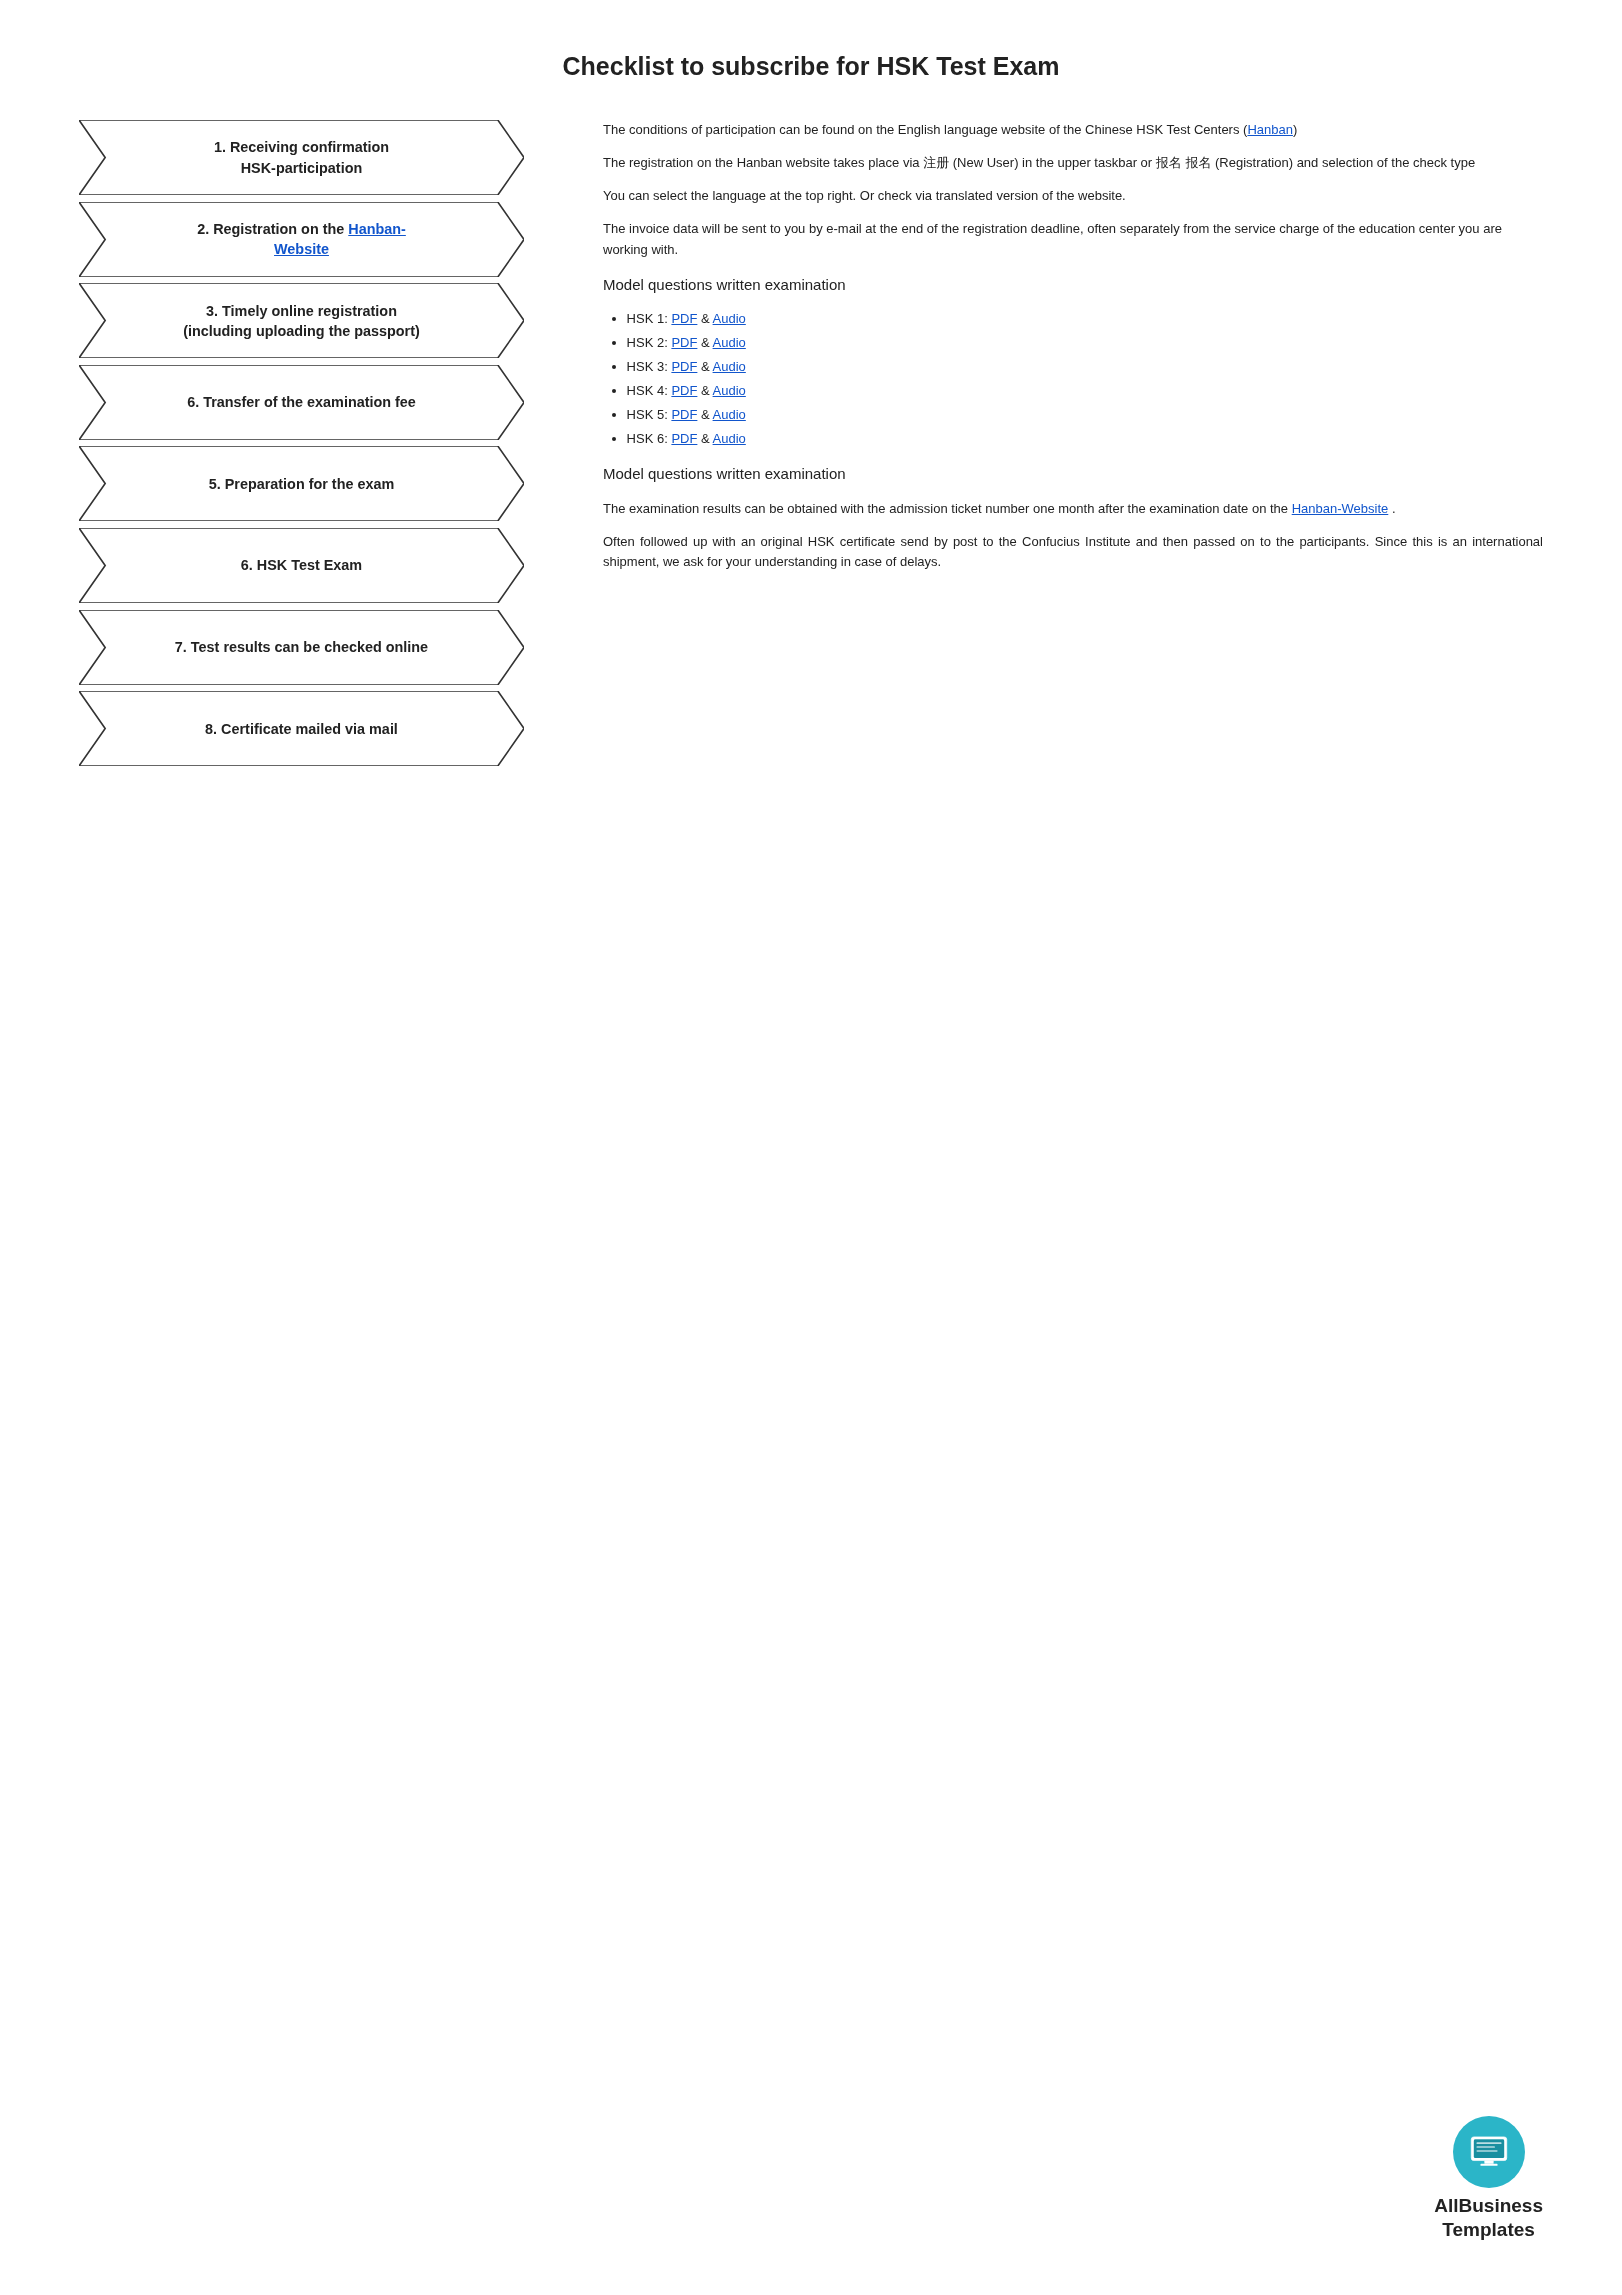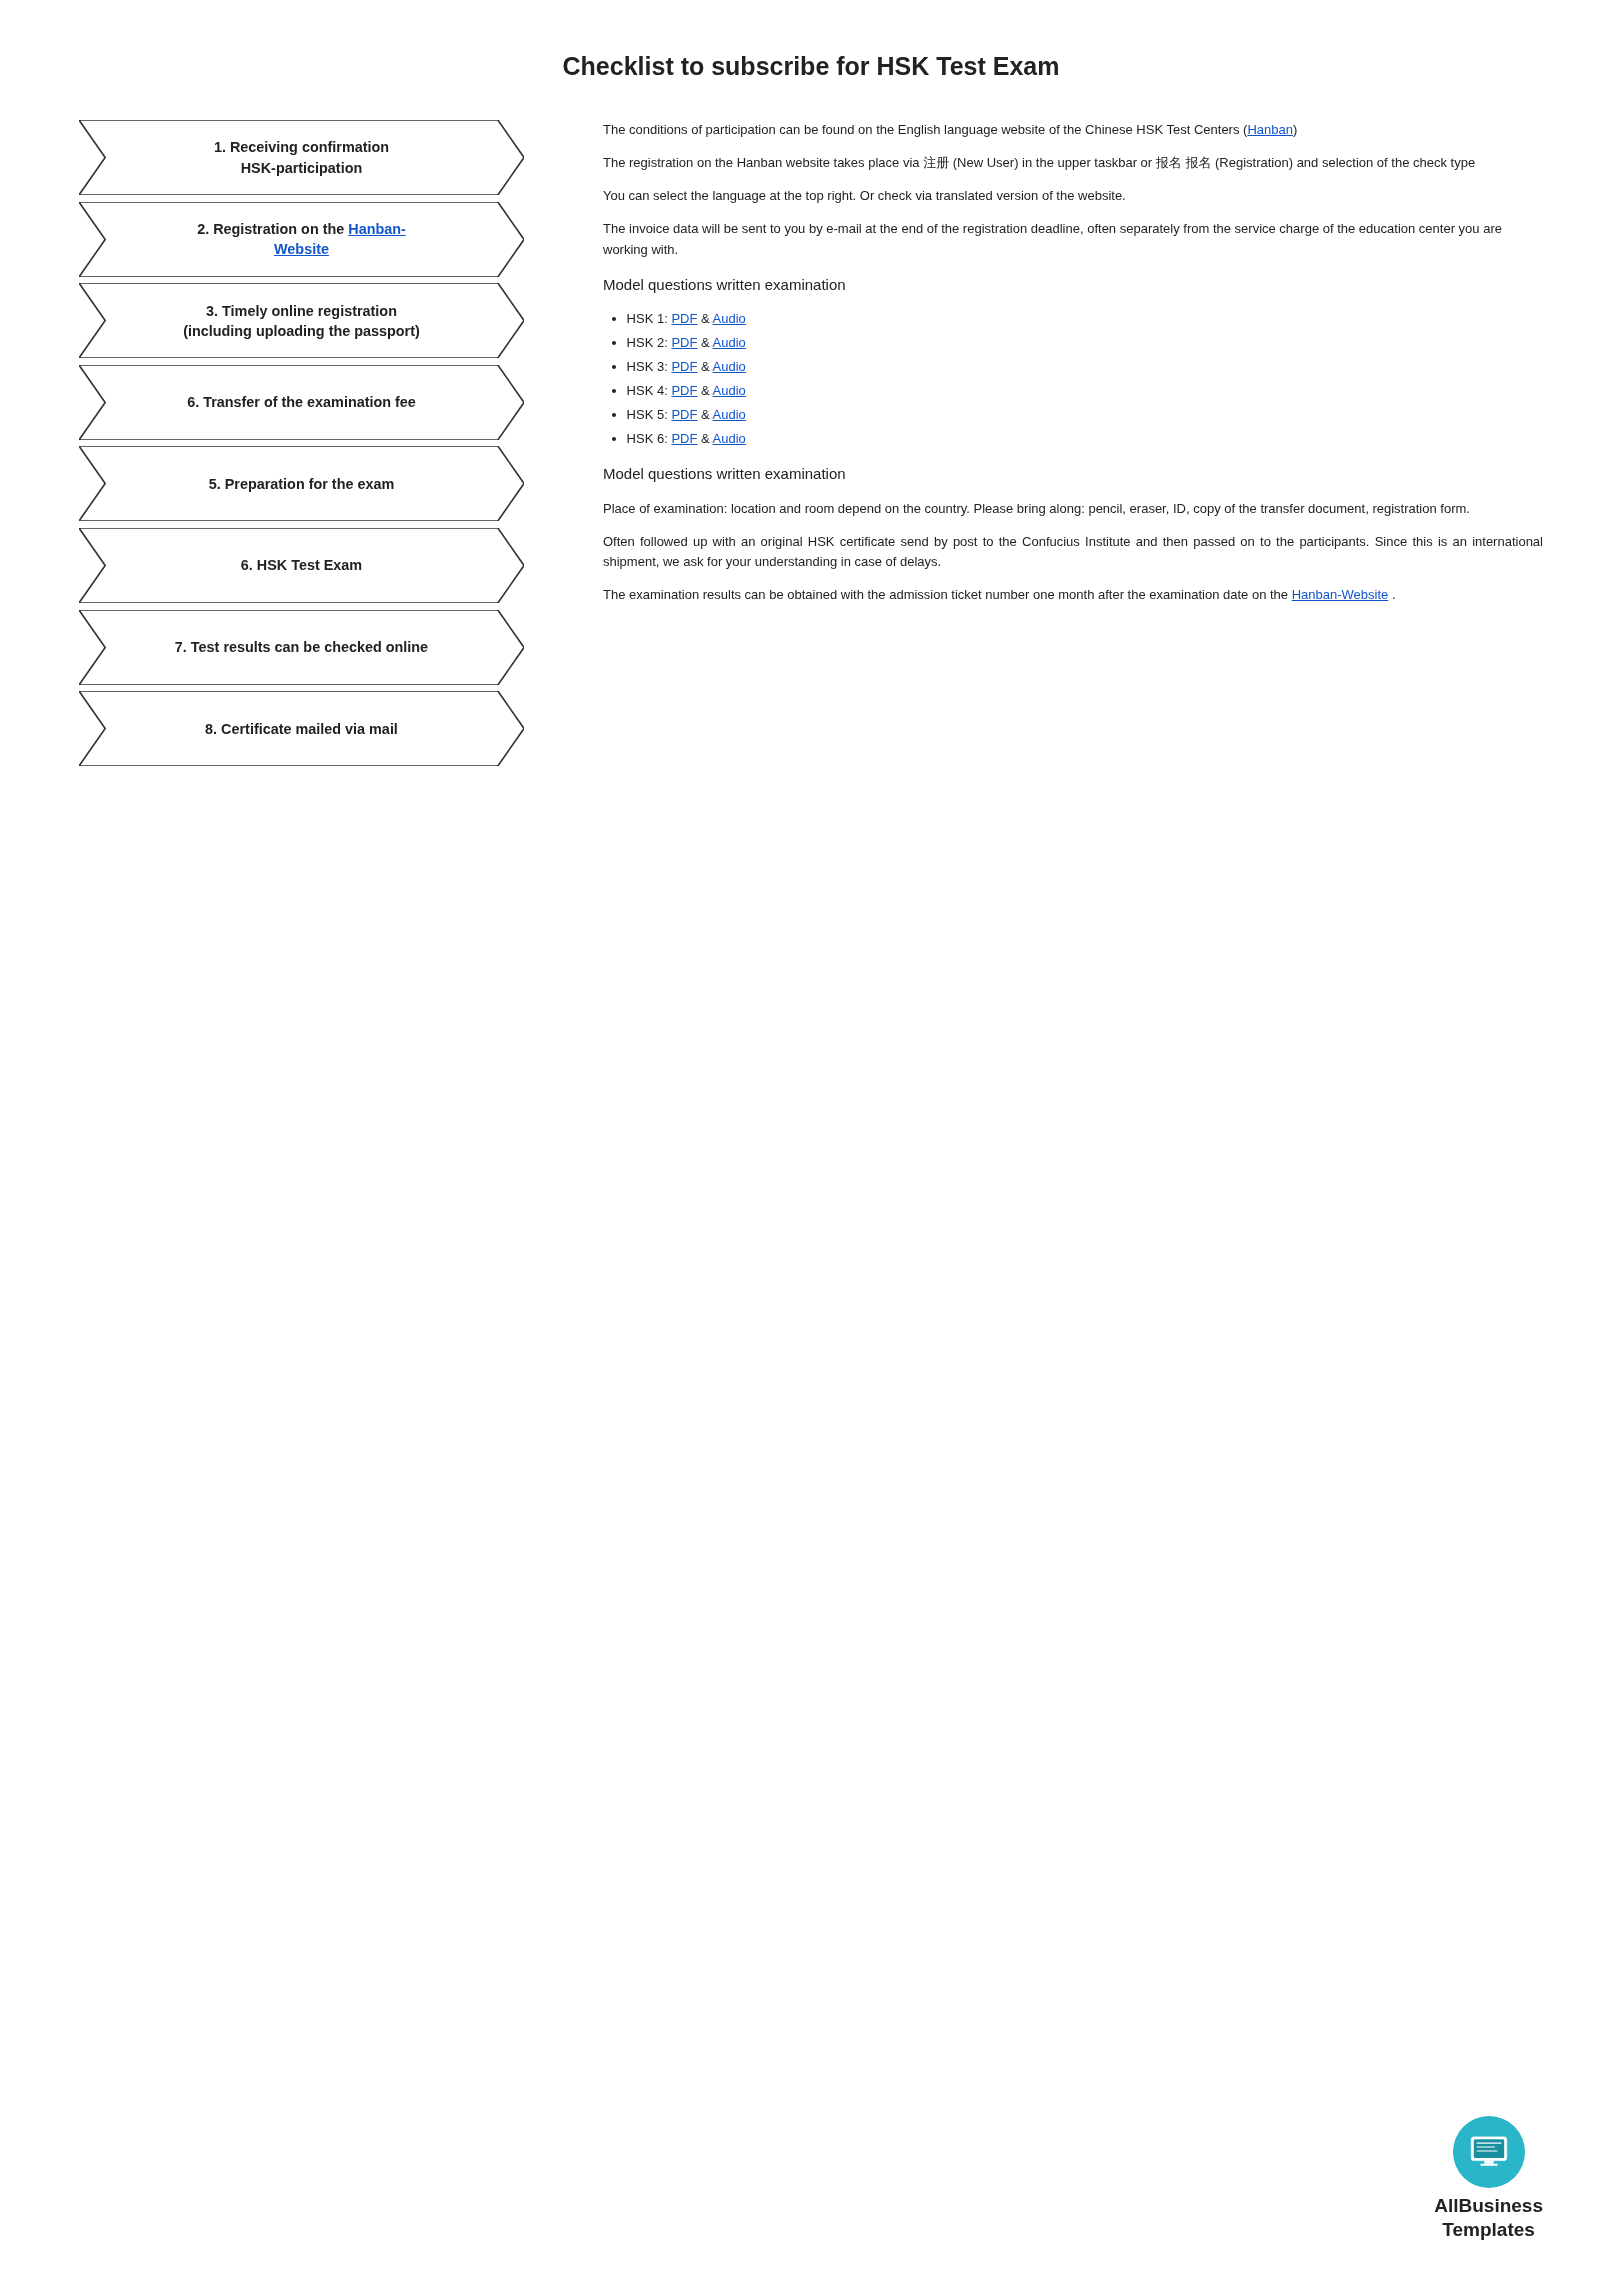--- a/index.html
+++ b/index.html
@@ -207,28 +207,27 @@
       <li><span>HSK 2: </span><a href="#">PDF</a><span> &amp; </span><a href="#">Audio</a></li>
       <li><span>HSK 3: </span><a href="#">PDF</a><span> &amp; </span><a href="#">Audio</a></li>
       <li><span>HSK 4: </span><a href="#">PDF</a><span> &amp; </span><a href="#">Audio</a></li>
       <li><span>HSK 5: </span><a href="#">PDF</a><span> &amp; </span><a href="#">Audio</a></li>
       <li><span>HSK 6: </span><a href="#">PDF</a><span> &amp; </span><a href="#">Audio</a></li>
     </ul>
 
     <p class="section-title">Model questions written examination</p>
 
 
-    <p>Place of examination: location and room depend on the country. Please bring along: pencil, eraser, ID, copy of the transfer document, registration form.</p>
-
-    <p class="justify">Often followed up with an original HSK certificate send by post to the Confucius Institute and then passed on to the participants. Since this is an international shipment, we ask for your understanding in case of delays.</p>
 
     <p class="justify">
       <span>The examination results can be obtained with the admission ticket number one month after the examination date on the </span><a href="#">Hanban-Website</a><span> .</span>
     </p>
 
+    <p class="justify">Often followed up with an original HSK certificate send by post to the Confucius Institute and then passed on to the participants. Since this is an international shipment, we ask for your understanding in case of delays.</p>
+
   </div>
 
 </div>
 
 <div class="logo-container">
   <div class="logo-circle">
     <svg viewBox="0 0 70 70" xmlns="http://www.w3.org/2000/svg">
 
       <rect x="8" y="12" width="54" height="36" rx="4" fill="white" stroke="white" stroke-width="1"></rect>
       <rect x="12" y="16" width="46" height="28" rx="2" fill="#2bb5c8"></rect>

